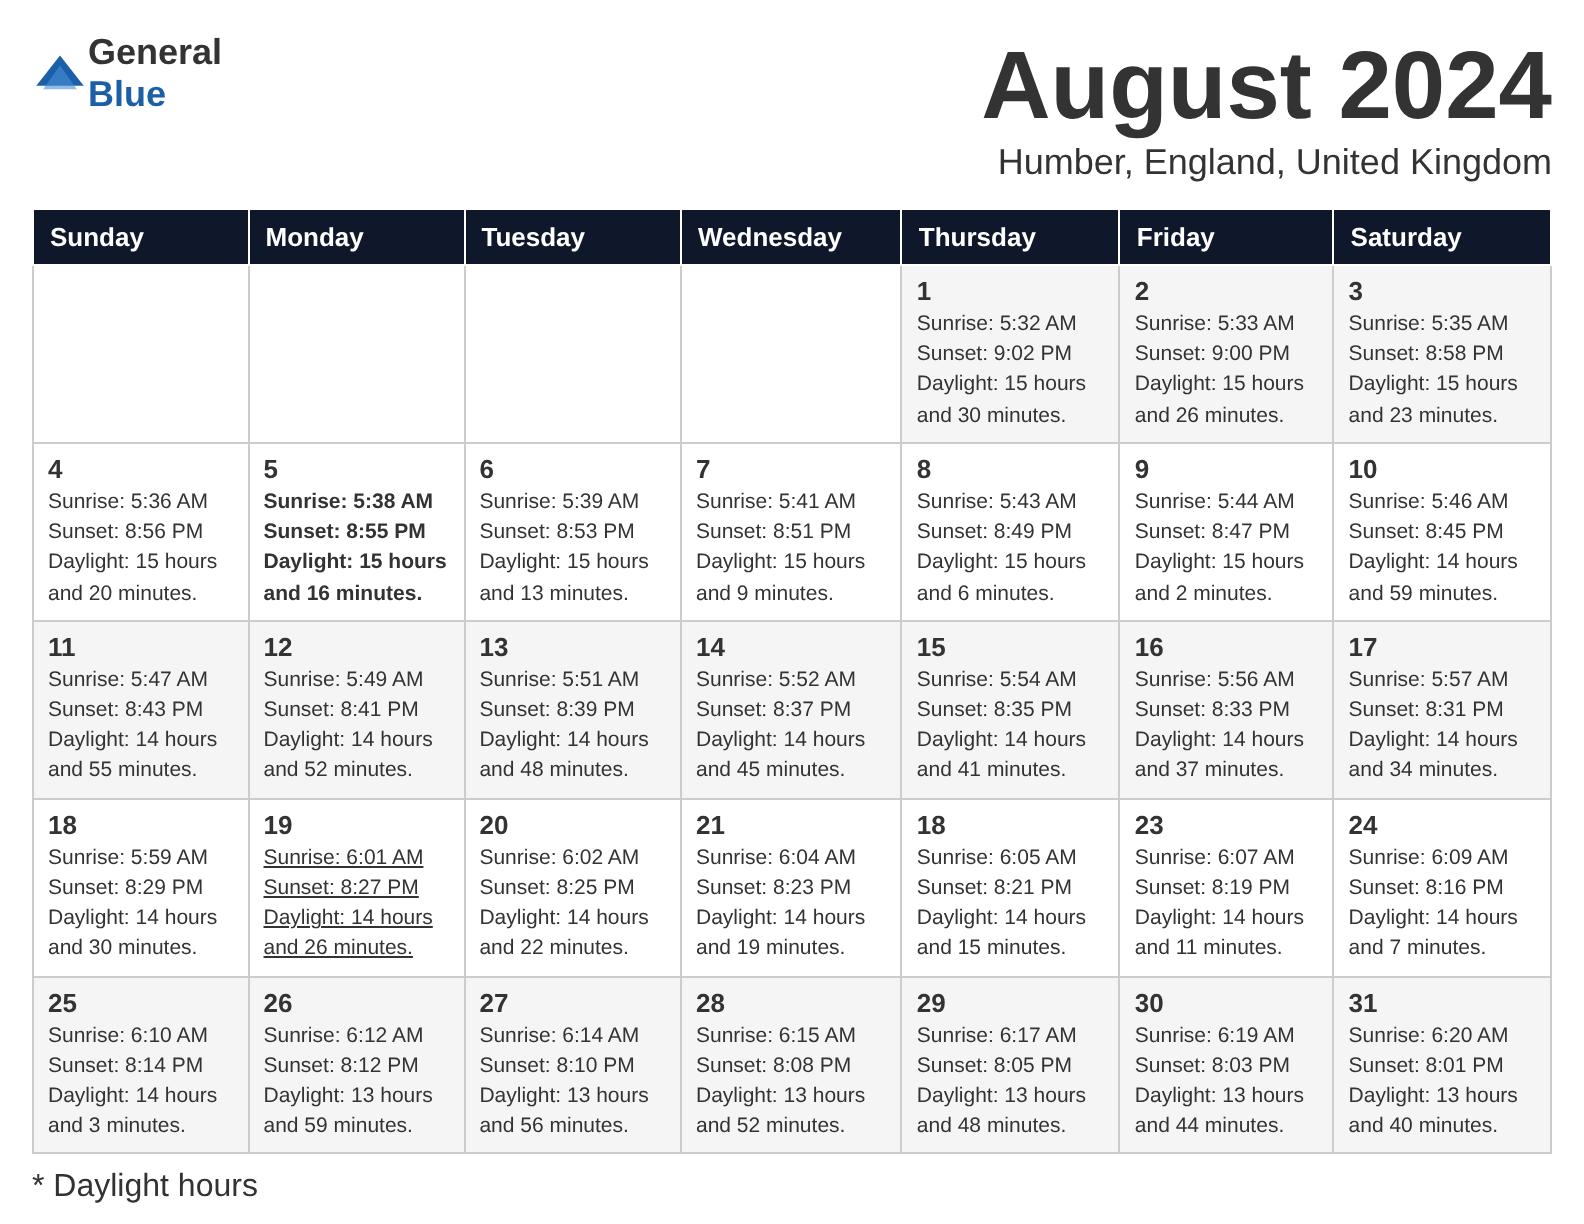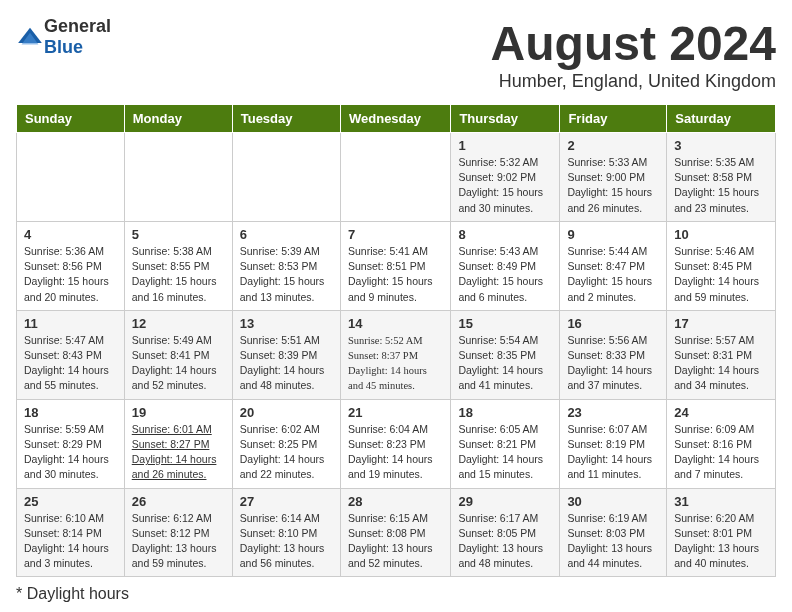--- a/index.html
+++ b/index.html
@@ -37,21 +37,21 @@
     .title-block h2 {
       font-size: 18px;
       font-weight: normal;
       color: #333;
     }
     .calendar {
       width: 100%;
       border-collapse: collapse;
     }
     .calendar thead tr th {
-      background-color: #4d7c0f;
+      background-color: #0f172a;
       color: #fff;
       font-size: 13px;
       font-weight: bold;
       padding: 6px 8px;
       text-align: left;
       border: 1px solid #fff;
     }
     .calendar tbody tr td {
       border: 1px solid #ccc;
       padding: 5px 7px;
@@ -149,21 +149,21 @@
       </tr>
       <tr>
         <td>
           <span class="cell-date">4</span>
           <div class="cell-info" style="white-space: pre-line;">Sunrise: 5:36 AM
 Sunset: 8:56 PM
 Daylight: 15 hours and 20 minutes.</div>
         </td>
         <td>
           <span class="cell-date">5</span>
-          <div class="cell-info" style="white-space: pre-line;">Sunrise: 5:38 AM
+          <div class="cell-info" style="white-space: pre-line; font-weight: bold;">Sunrise: 5:38 AM
 Sunset: 8:55 PM
 Daylight: 15 hours and 16 minutes.</div>
         </td>
         <td>
           <span class="cell-date">6</span>
           <div class="cell-info" style="white-space: pre-line;">Sunrise: 5:39 AM
 Sunset: 8:53 PM
 Daylight: 15 hours and 13 minutes.</div>
         </td>
         <td>
@@ -205,21 +205,21 @@
 Daylight: 14 hours and 52 minutes.</div>
         </td>
         <td>
           <span class="cell-date">13</span>
           <div class="cell-info" style="white-space: pre-line;">Sunrise: 5:51 AM
 Sunset: 8:39 PM
 Daylight: 14 hours and 48 minutes.</div>
         </td>
         <td>
           <span class="cell-date">14</span>
-          <div class="cell-info" style="white-space: pre-line; font-family: Liberation Serif, serif;">Sunrise: 5:52 AM
+          <div class="cell-info" style="white-space: pre-line;">Sunrise: 5:52 AM
 Sunset: 8:37 PM
 Daylight: 14 hours and 45 minutes.</div>
         </td>
         <td>
           <span class="cell-date">15</span>
           <div class="cell-info" style="white-space: pre-line;">Sunrise: 5:54 AM
 Sunset: 8:35 PM
 Daylight: 14 hours and 41 minutes.</div>
         </td>
         <td>

